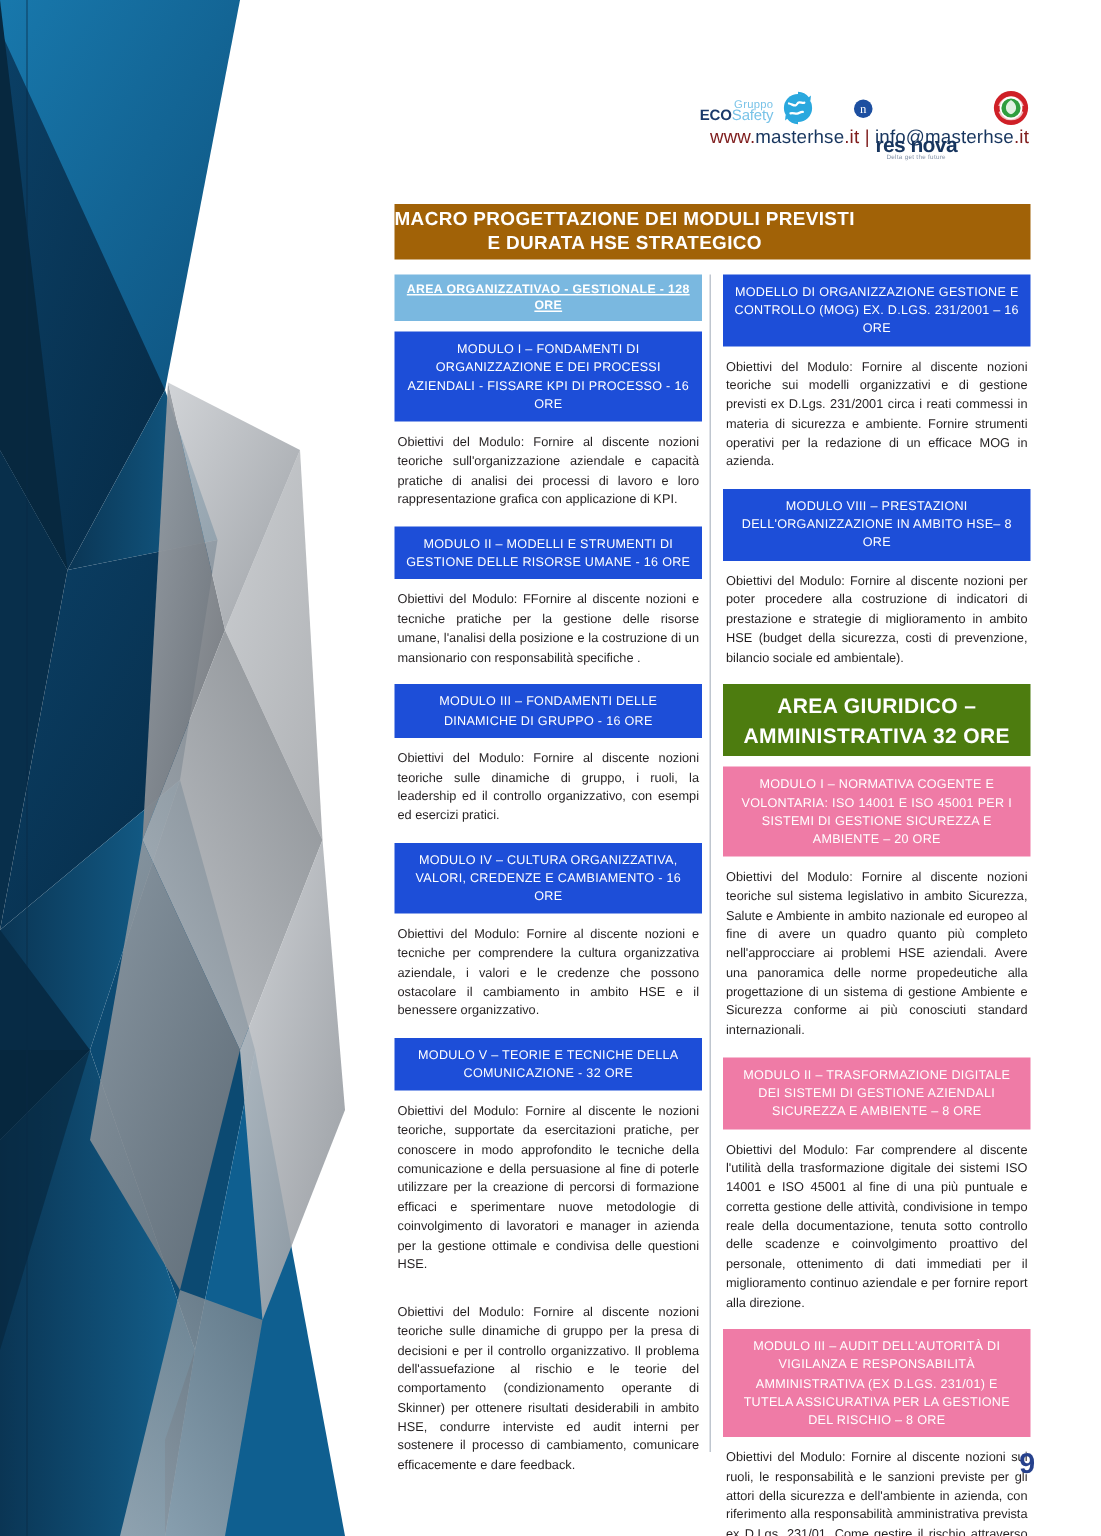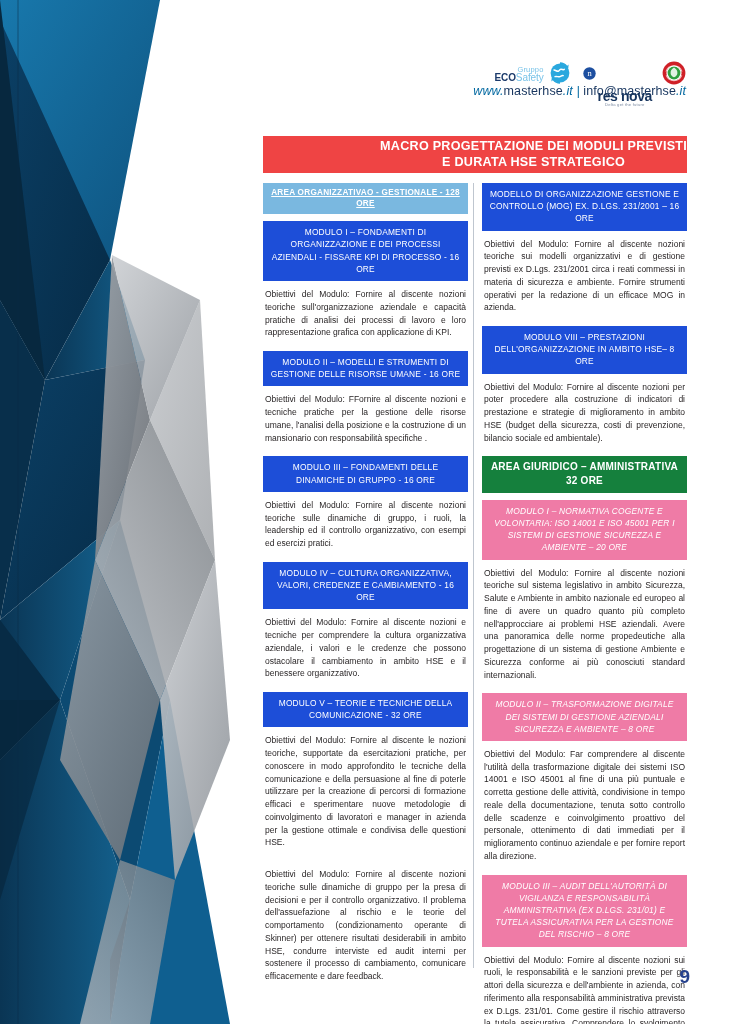--- a/index.html
+++ b/index.html
@@ -9,59 +9,59 @@
     overflow:hidden;position:relative;
   }
   .page{position:absolute;inset:0;width:734px;height:1024px;overflow:hidden;background:#fff;}
 
   
   .deco{position:absolute;left:0;top:0;width:266px;height:1024px;overflow:hidden;}
   .deco svg{display:block;}
 
   
   .header{position:absolute;left:0;top:0;width:734px;height:112px;}
-  .logos{position:absolute;right:48px;top:42px;display:flex;align-items:center;gap:10px;}
+  .logos{position:absolute;right:48px;top:42px;display:flex;align-items:center;gap:24px;}
   .logo-eco{display:flex;align-items:center;gap:3px;}
   .eco-txt{line-height:1.0;text-align:right;}
   .eco-txt .l1{font-size:7.5px;color:#79c3e8;letter-spacing:.2px;}
   .eco-txt .l2{font-size:10px;font-weight:bold;color:#1b3a6b;letter-spacing:-.1px;}
   .eco-txt .l2 .soft{color:#79c3e8;font-weight:normal;}
   .logo-res{display:flex;align-items:center;gap:2px;}
   .res-txt{line-height:1;}
   .res-txt .r1{font-size:14px;font-weight:bold;color:#17355e;letter-spacing:-.4px;margin-top:47px;}
   .res-txt .r2{font-size:4.2px;color:#7d8ca3;letter-spacing:.2px;text-align:center;}
   .weburl{position:absolute;right:48px;top:84px;font-size:12.5px;color:#17355e;letter-spacing:.1px;white-space:nowrap;}
   .weburl b{font-weight:normal;}
-  .weburl .thin{font-weight:normal;color:#0369a1;font-style:italic;}
+  .weburl .thin{font-weight:normal;color:#7f1d1d;}
 
   
   .title-band{
     position:absolute;left:263px;top:136px;width:424px;height:37px;
-    background:#ef4444;color:#ffffff;display:flex;align-items:center;justify-content:flex-end;
+    background:#a16207;color:#ffffff;display:flex;align-items:center;justify-content:flex-start;
     text-align:center;
   }
   .title-band span{font-size:12.6px;font-weight:bold;letter-spacing:.25px;line-height:1.25;}
 
   
   .cols{position:absolute;left:263px;top:183px;width:424px;height:785px;}
   .col{position:absolute;top:0;width:205px;}
   .col-left{left:0;}
   .col-right{left:219px;}
   .divider{position:absolute;left:210px;top:0;width:1px;height:785px;background:#bfc6cf;}
 
   
   .band{
     color:#ffffff;text-align:center;padding:5px 6px 6px;
     font-size:8.3px;font-weight:bold;line-height:1.45;letter-spacing:.2px;
     box-sizing:border-box;
   }
   .band.area-blue{background:#7ab8e0;margin-bottom:7px;letter-spacing:.25px;font-size:8.2px;padding:3.5px 4px 4px;text-decoration:underline;}
   .band.mod-blue{background:#1d4ed8;font-weight:normal;font-size:8.4px;}
-  .band.area-pink{background:#15803d;margin-bottom:7px;letter-spacing:.25px;font-size:10px;padding:3.5px 4px 4px;}
-  .band.mod-pink{background:#ef7ba6;font-weight:normal;font-size:8.4px;font-style:italic;}
+  .band.area-pink{background:#4d7c0f;margin-bottom:7px;letter-spacing:.25px;font-size:14px;padding:3.5px 4px 4px;}
+  .band.mod-pink{background:#ef7ba6;font-weight:normal;font-size:8.4px;}
 
   .body-txt{
     font-size:8.5px;line-height:1.5;color:#231f20;text-align:justify;
     padding:7px 2px 0 2px;margin-bottom:12px;
     -webkit-hyphens:auto;hyphens:auto;
   }
   .body-txt b{font-weight:normal;}
 
   .blockgroup{margin-bottom:3px;}
 

